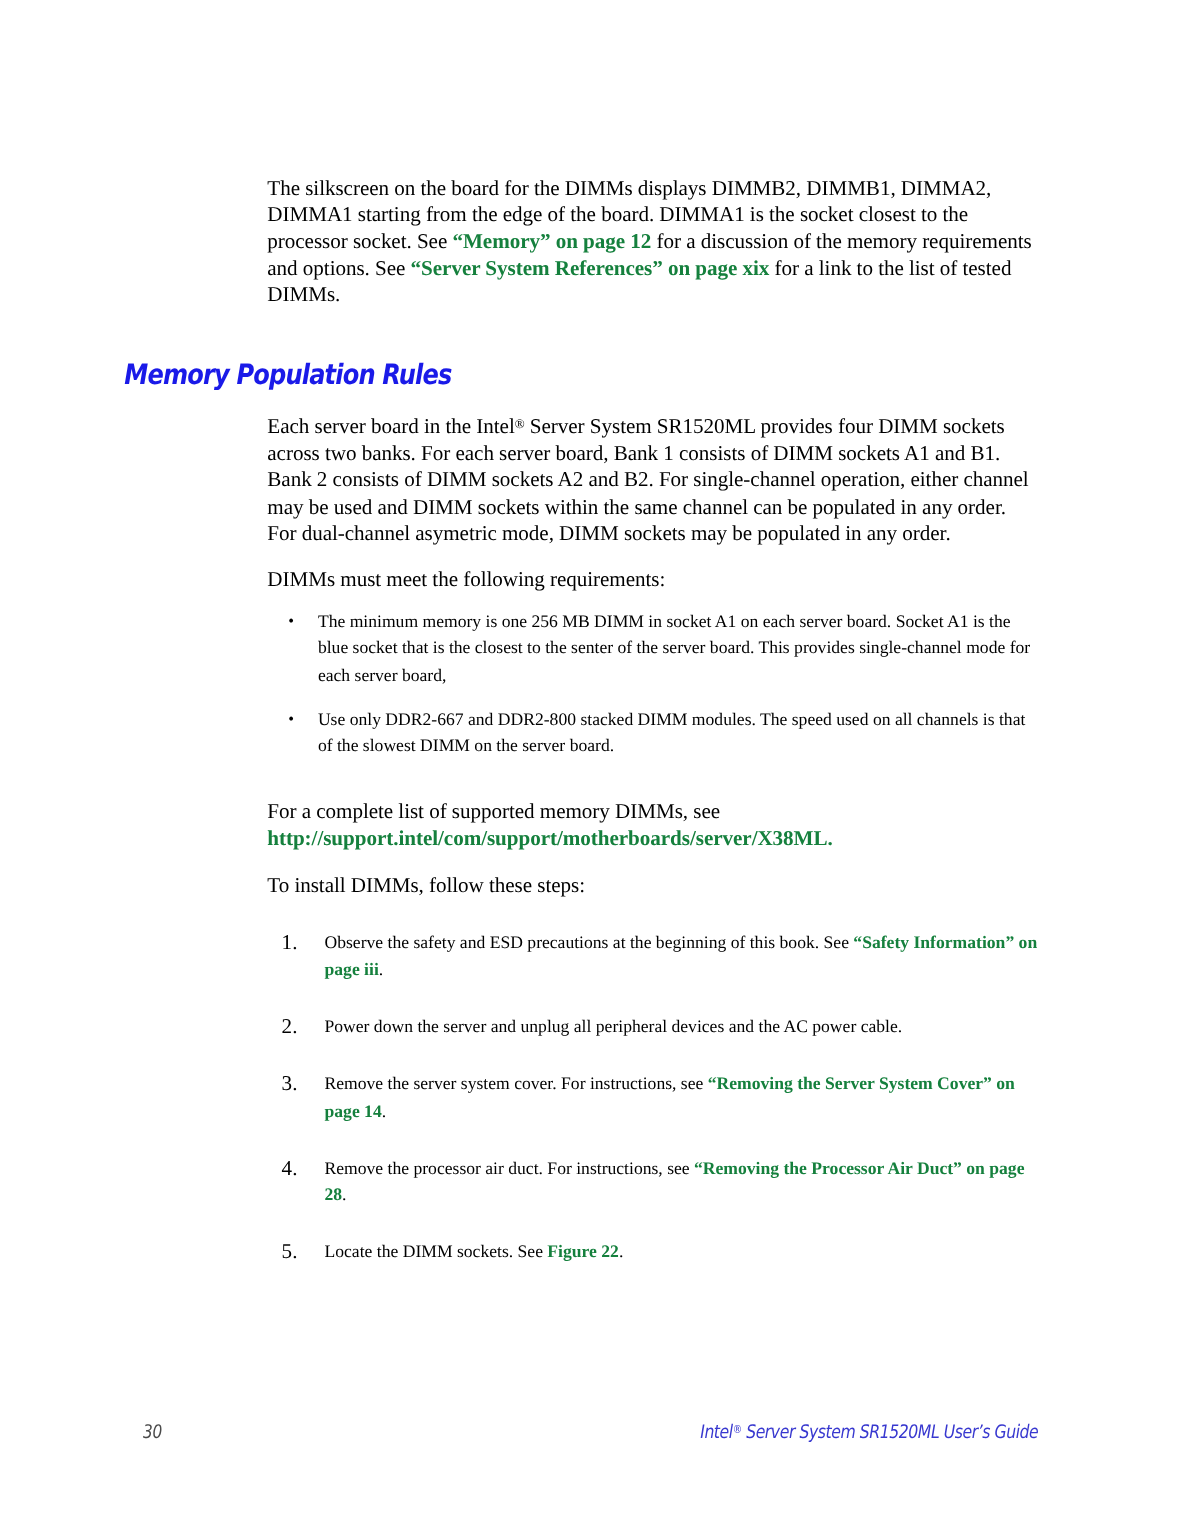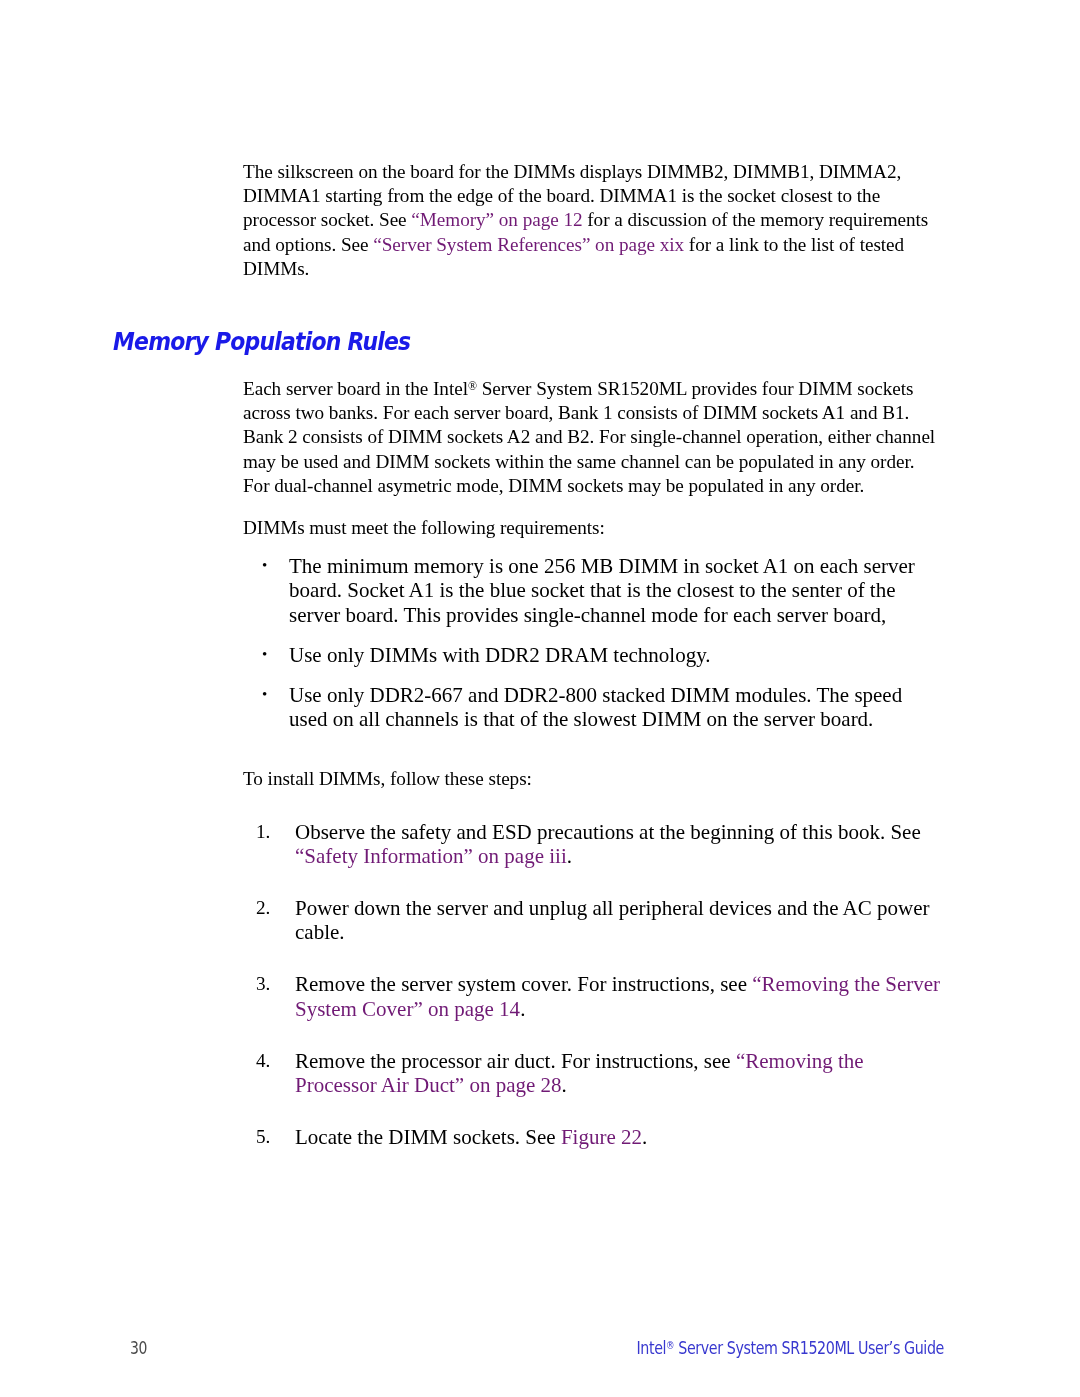--- a/index.html
+++ b/index.html
@@ -55,35 +55,36 @@
     color: #1a1ae8;
     margin: 0;
     letter-spacing: -0.9px;
     transform: scaleX(0.86);
     transform-origin: left center;
     white-space: nowrap;
   }
 
   
   .lnk {
-    color: #701a75;
+    color: #15803d;
+    font-weight: bold;
   }
   a.lnk {
     text-decoration: none;
   }
 
   
   ul.bullets, ol.steps {
     margin: 0;
     padding: 0;
     list-style: none;
   }
   ul.bullets > li, ol.steps > li {
     position: relative;
-    font-size: 21px;
+    font-size: 16px;
     line-height: 24.2px;
     padding-left: 46px;
     margin-bottom: 16px;
   }
   ul.bullets > li::before {
     content: "\2022";
     position: absolute;
     left: 19px;
     top: -1px;
     font-size: 15px;
@@ -111,22 +112,23 @@
     font-size: 0.62em;
     vertical-align: 0.42em;
     line-height: 0;
   }
 
   
   .footer {
     position: absolute;
     left: 0;
     right: 0;
-    top: 1338px;
+    top: 1292px;
     height: 26px;
+    font-style: italic;
   }
   .footer-page {
     position: absolute;
     left: 130px;
     top: 0;
     font-family: "DejaVu Sans", "Liberation Sans", sans-serif;
     font-size: 17px;
     color: #4a4a4a;
     letter-spacing: -0.4px;
     transform: scaleX(0.82);
@@ -161,30 +163,30 @@
     <div style="position:relative;height:78px;font-style:italic;">
       <h2 class="sect" style="left:-130px;top:27px;">Memory Population Rules</h2>
     </div>
 
     <p class="body"><span>Each server board in the Intel</span><sup class="reg">®</sup><span> Server System SR1520ML provides four DIMM sockets across two banks. For each server board, Bank 1 consists of DIMM sockets A1 and B1. Bank 2 consists of DIMM sockets A2 and B2. For single-channel operation, either channel may be used and DIMM sockets within the same channel can be populated in any order. For dual-channel asymetric mode, DIMM sockets may be populated in any order.</span></p>
 
     <p class="body tight">DIMMs must meet the following requirements:</p>
 
     <ul class="bullets">
       <li>The minimum memory is one 256 MB DIMM in socket A1 on each server board. Socket A1 is the blue socket that is the closest to the senter of the server board. This provides single-channel mode for each server board,</li>
-      <li>Use only DIMMs with DDR2 DRAM technology.</li>
       <li>Use only DDR2-667 and DDR2-800 stacked DIMM modules. The speed used on all channels is that of the slowest DIMM on the server board.</li>
     </ul>
 
     <div class="block-gap"></div>
 
 
 
     <div class="block-gap"></div>
 
+    <p class="body"><span>For a complete list of supported memory DIMMs, see </span><a href="#" class="lnk">http://support.intel/com/support/motherboards/server/X38ML</a><span class="lnk">.</span></p>
 
 
     <p class="body tight">To install DIMMs, follow these steps:</p>
 
     <ol class="steps">
       <li><span>Observe the safety and ESD precautions at the beginning of this book. See </span><a href="#" class="lnk">“Safety Information” on page iii</a><span>.</span></li>
 
       <li><span>Power down the server and unplug all peripheral devices and the AC power cable.</span></li>
 
       <li><span>Remove the server system cover. For instructions, see </span><a href="#" class="lnk">“Removing the Server System Cover” on page 14</a><span>.</span></li>

